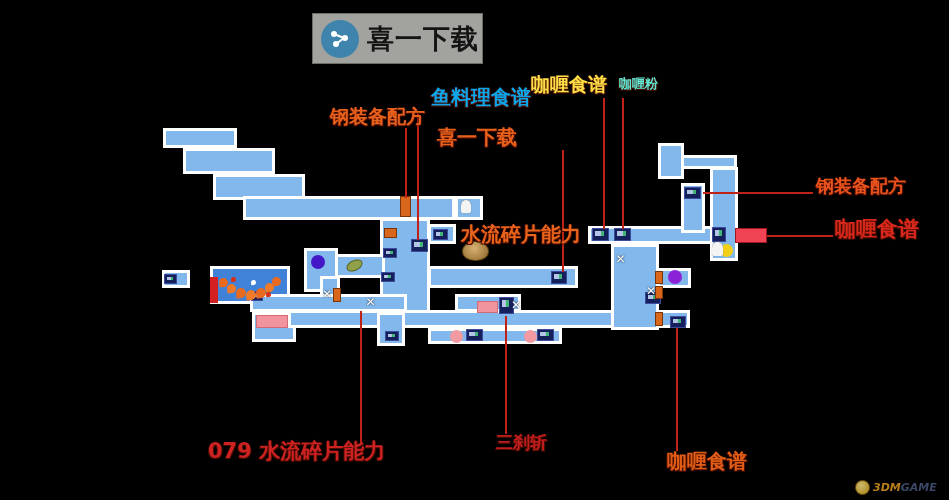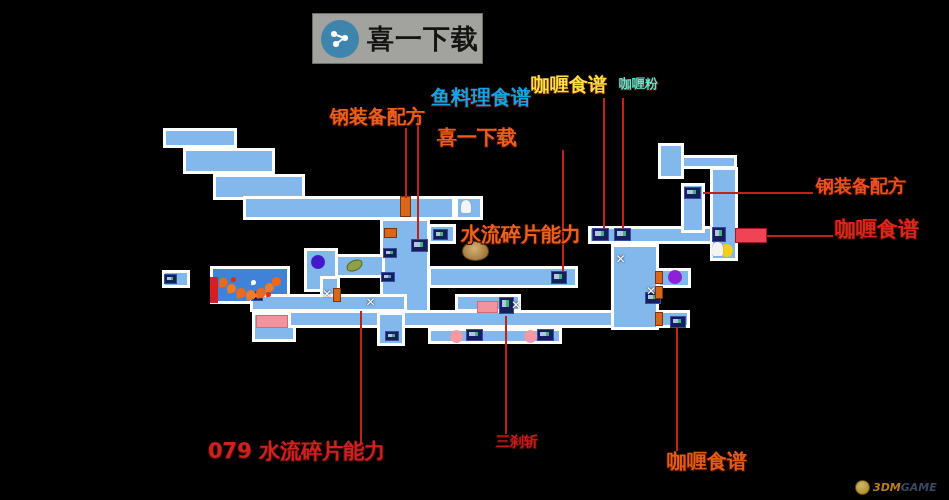--- a/index.html
+++ b/index.html
@@ -148,21 +148,21 @@
       <div class="lead" style="background: rgb(191, 35, 24); left: 676px; top: 328px; width: 2px; height: 123px;"></div>
       <div class="callout" style="left: 330px; top: 107px; font-size: 19px; color: rgb(232, 97, 28);">钢装备配方</div>
       <div class="callout" style="left: 431px; top: 87px; font-size: 20px; color: #0ea5e9;">鱼料理食谱</div>
       <div class="callout" style="left: 531px; top: 77px; font-size: 19px; color: #fde047; font-family: Liberation Mono, monospace;">咖喱食谱</div>
       <div class="callout" style="left: 619px; top: 77px; font-size: 13px; color: #5eead4;">咖喱粉</div>
       <div class="callout" style="left: 437px; top: 127px; font-size: 20px; color: rgb(232, 97, 28);">喜一下载</div>
       <div class="callout" style="left: 461px; top: 224px; font-size: 20px; color: rgb(232, 100, 28);">水流碎片能力</div>
       <div class="callout" style="left: 816px; top: 177px; font-size: 18px; color: rgb(232, 82, 28);">钢装备配方</div>
       <div class="callout" style="left: 835px; top: 218px; font-size: 21px; color: rgb(216, 40, 28);">咖喱食谱</div>
       <div class="callout" style="left: 208px; top: 440px; font-size: 21px; color: rgb(204, 34, 34);">079 水流碎片能力</div>
-      <div class="callout" style="left: 496px; top: 434px; font-size: 14px; color: rgb(192, 29, 29);">三刹斩</div>
+      <div class="callout" style="left: 496px; top: 434px; font-size: 17px; color: rgb(192, 29, 29);">三刹斩</div>
       <div class="callout" style="left: 667px; top: 451px; font-size: 20px; color: rgb(223, 93, 22);">咖喱食谱</div>
     </div>
 
   <div id="wmark">
     <span class="w-icon"></span>
     <span class="w-prefix">3DM</span>
       <span class="w-suffix">GAME</span>
   </div>
 
 </div>

